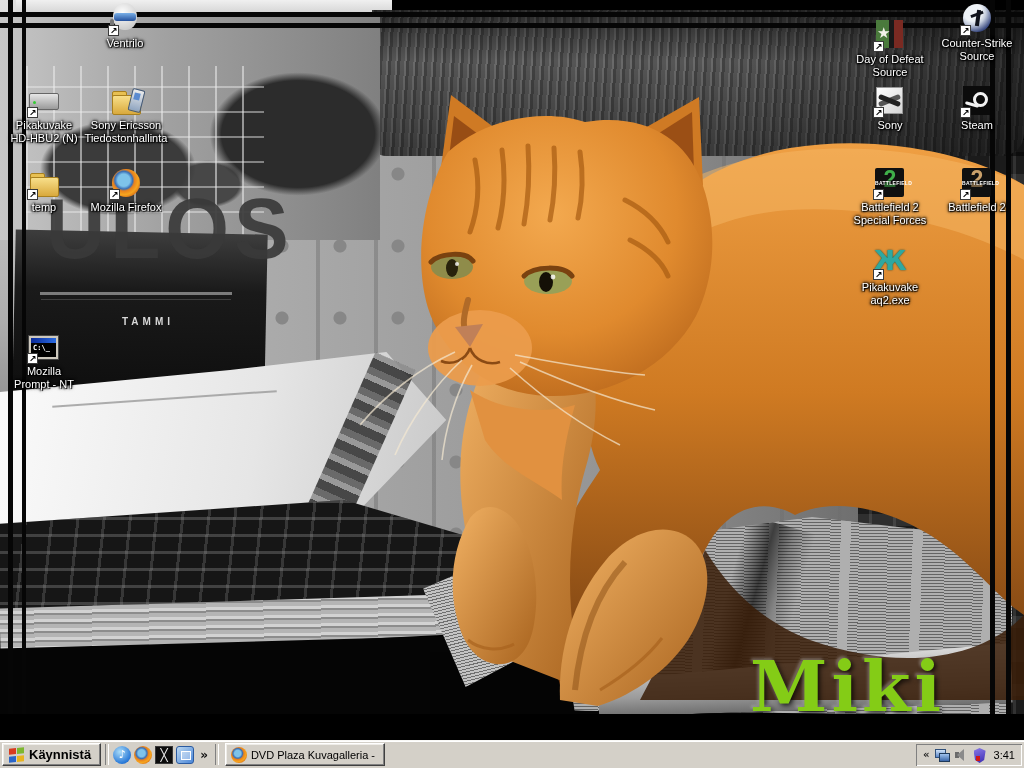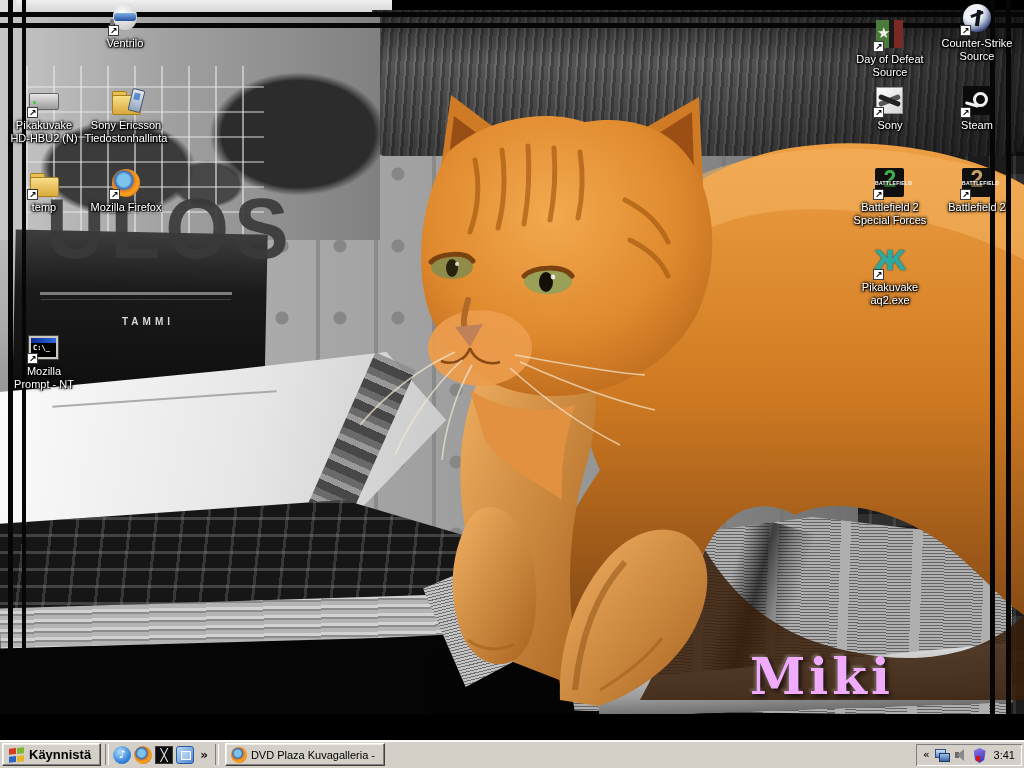--- a/index.html
+++ b/index.html
@@ -67,21 +67,21 @@
       clip-path:polygon(12% 18%,55% 2%,100% 10%,100% 95%,4% 100%,0 55%);background-color:#afafaf;}
   #wp-news::before{content:"";position:absolute;inset:0;
       background:repeating-linear-gradient(90deg,transparent 0 62px,#afafaf 62px 72px);}
   #wp-news::after{content:"";position:absolute;left:160px;top:10px;width:70px;height:200px;transform:rotate(14deg);
       background:linear-gradient(90deg,transparent,rgba(0,0,0,.65) 40%,rgba(0,0,0,.25) 70%,transparent);}
   #wp-newsedge{left:598px;top:650px;width:414px;height:60px;transform:rotate(-2deg);
       clip-path:polygon(0 40%,100% 0,100% 100%,0 100%);
       background:linear-gradient(#dedede,#9b9b9b 70%,#6f6f6f);}
 
   
-  #wp-miki{left:750px;top:652px;font-family:"DejaVu Serif",serif;font-weight:bold;font-size:50px;line-height:1;color:#f0abfc;
+  #wp-miki{left:750px;top:652px;font-family:"DejaVu Serif",serif;font-weight:bold;font-size:70px;line-height:1;color:#84cc16;
       letter-spacing:4px;text-shadow:-2px -2px 3px rgba(210,210,210,.35),2px 2px 5px rgba(0,0,0,.8);}
 
   
   .vline{top:0;width:5px;height:740px;background:#060606;}
   .hline{left:0;width:1024px;height:5px;background:#060606;}
   #fr-b{left:0;top:714px;width:1024px;height:26px;background:#000;}
 
   
   .di{position:absolute;width:84px;text-align:center;cursor:pointer;}
   .ic{position:relative;width:34px;height:34px;margin:0 auto;}

